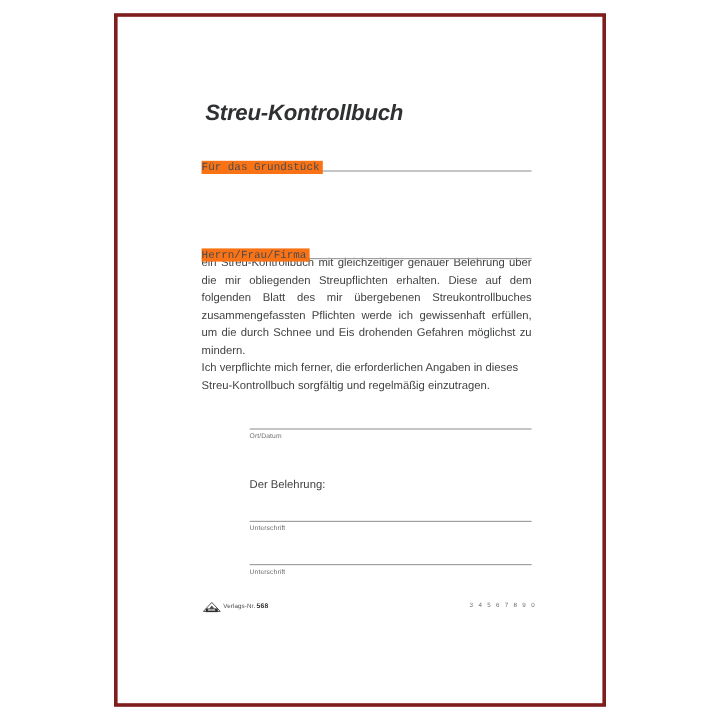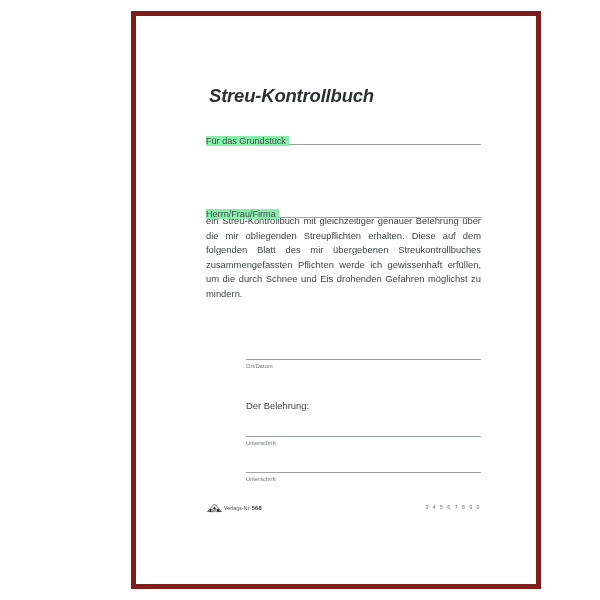--- a/index.html
+++ b/index.html
@@ -22,23 +22,22 @@
     background: #ffffff;
   }
 
   #page-sheet {
     position: absolute;
     left: 95px;
     top: 11px;
     width: 410px;
     height: 578px;
     background: #ffffff;
-    border: 5px solid #7f1d1d;
+    border: 3px solid #7f1d1d;
     box-sizing: border-box;
-    margin-left: 36px;
   }
 
   
   #doc-title {
     position: absolute;
     left: 73px;
     top: 69px;
     font-size: 18.5px;
     font-weight: bold;
     font-style: italic;
@@ -58,23 +57,24 @@
     position: relative;
     height: 15px;
     font-size: 9.1px;
     color: #4a4b4d;
   }
   .field-label {
     position: absolute;
     left: 0;
     top: 2px;
     white-space: nowrap;
-    background: #86efac;
+    background: #f97316;
     padding-right: 3px;
     z-index: 2;
+    font-family: Liberation Mono, monospace;
   }
   .field-rule {
     position: absolute;
     left: 0;
     right: 0;
     top: 10px;
     border-bottom: 1px solid #9fa0a2;
   }
 
   .para {
@@ -166,20 +166,23 @@
 
     <div class="body-col" style="top:198px;">
       <p class="para">ein Streu-Kontrollbuch mit gleichzeitiger genauer Belehrung über die mir obliegenden Streupflichten erhalten. Diese auf dem folgenden Blatt des mir übergebenen Streukontrollbuches zusammengefassten Pflichten werde ich gewissenhaft erfüllen, um die durch Schnee und Eis drohenden Gefahren möglichst zu mindern.</p>
     </div>
 
     <div class="body-col field-row" style="top:176px;">
       <span class="field-label">Herrn/Frau/Firma</span>
       <span class="field-rule"></span>
     </div>
 
+    <div class="body-col" style="top:285px;">
+      <p class="para last-free">Ich verpflichte mich ferner, die erforderlichen Angaben in dieses Streu-Kontrollbuch sorgfältig und regelmäßig einzutragen.</p>
+    </div>
 
     <div class="sig-col" style="top:343px;">
       <div class="sig-rule"></div>
       <div class="sig-caption">Ort/Datum</div>
     </div>
 
     <div class="sig-col" style="top:384px;">
       <div class="sig-heading">Der Belehrung:</div>
     </div>
 

